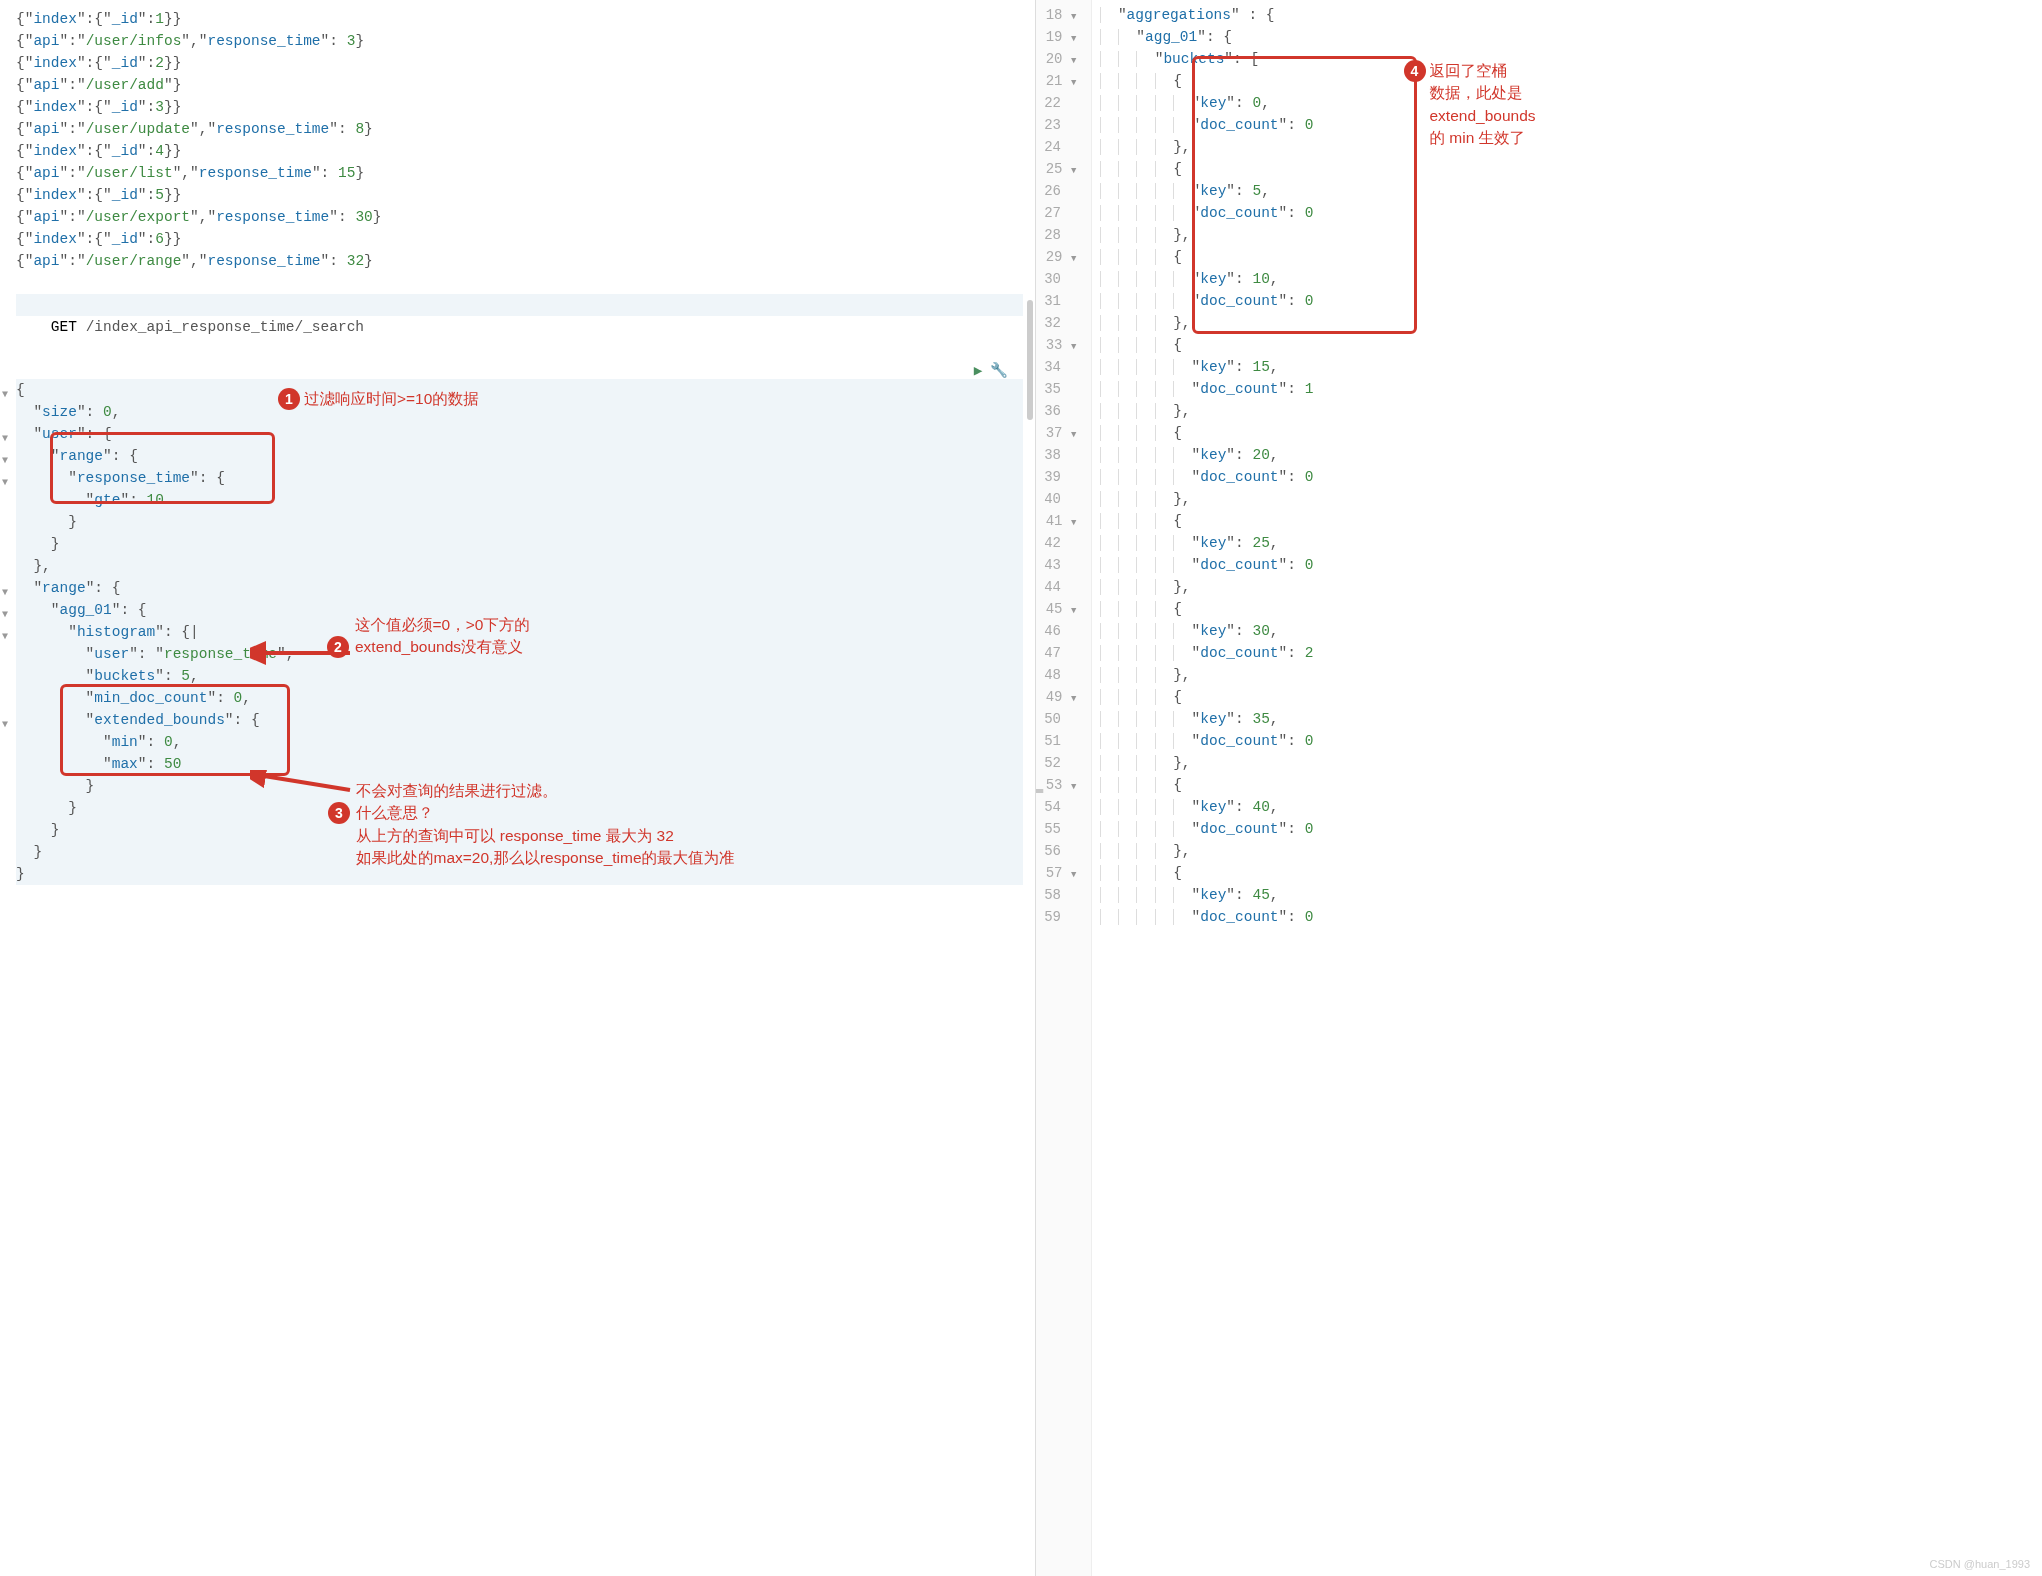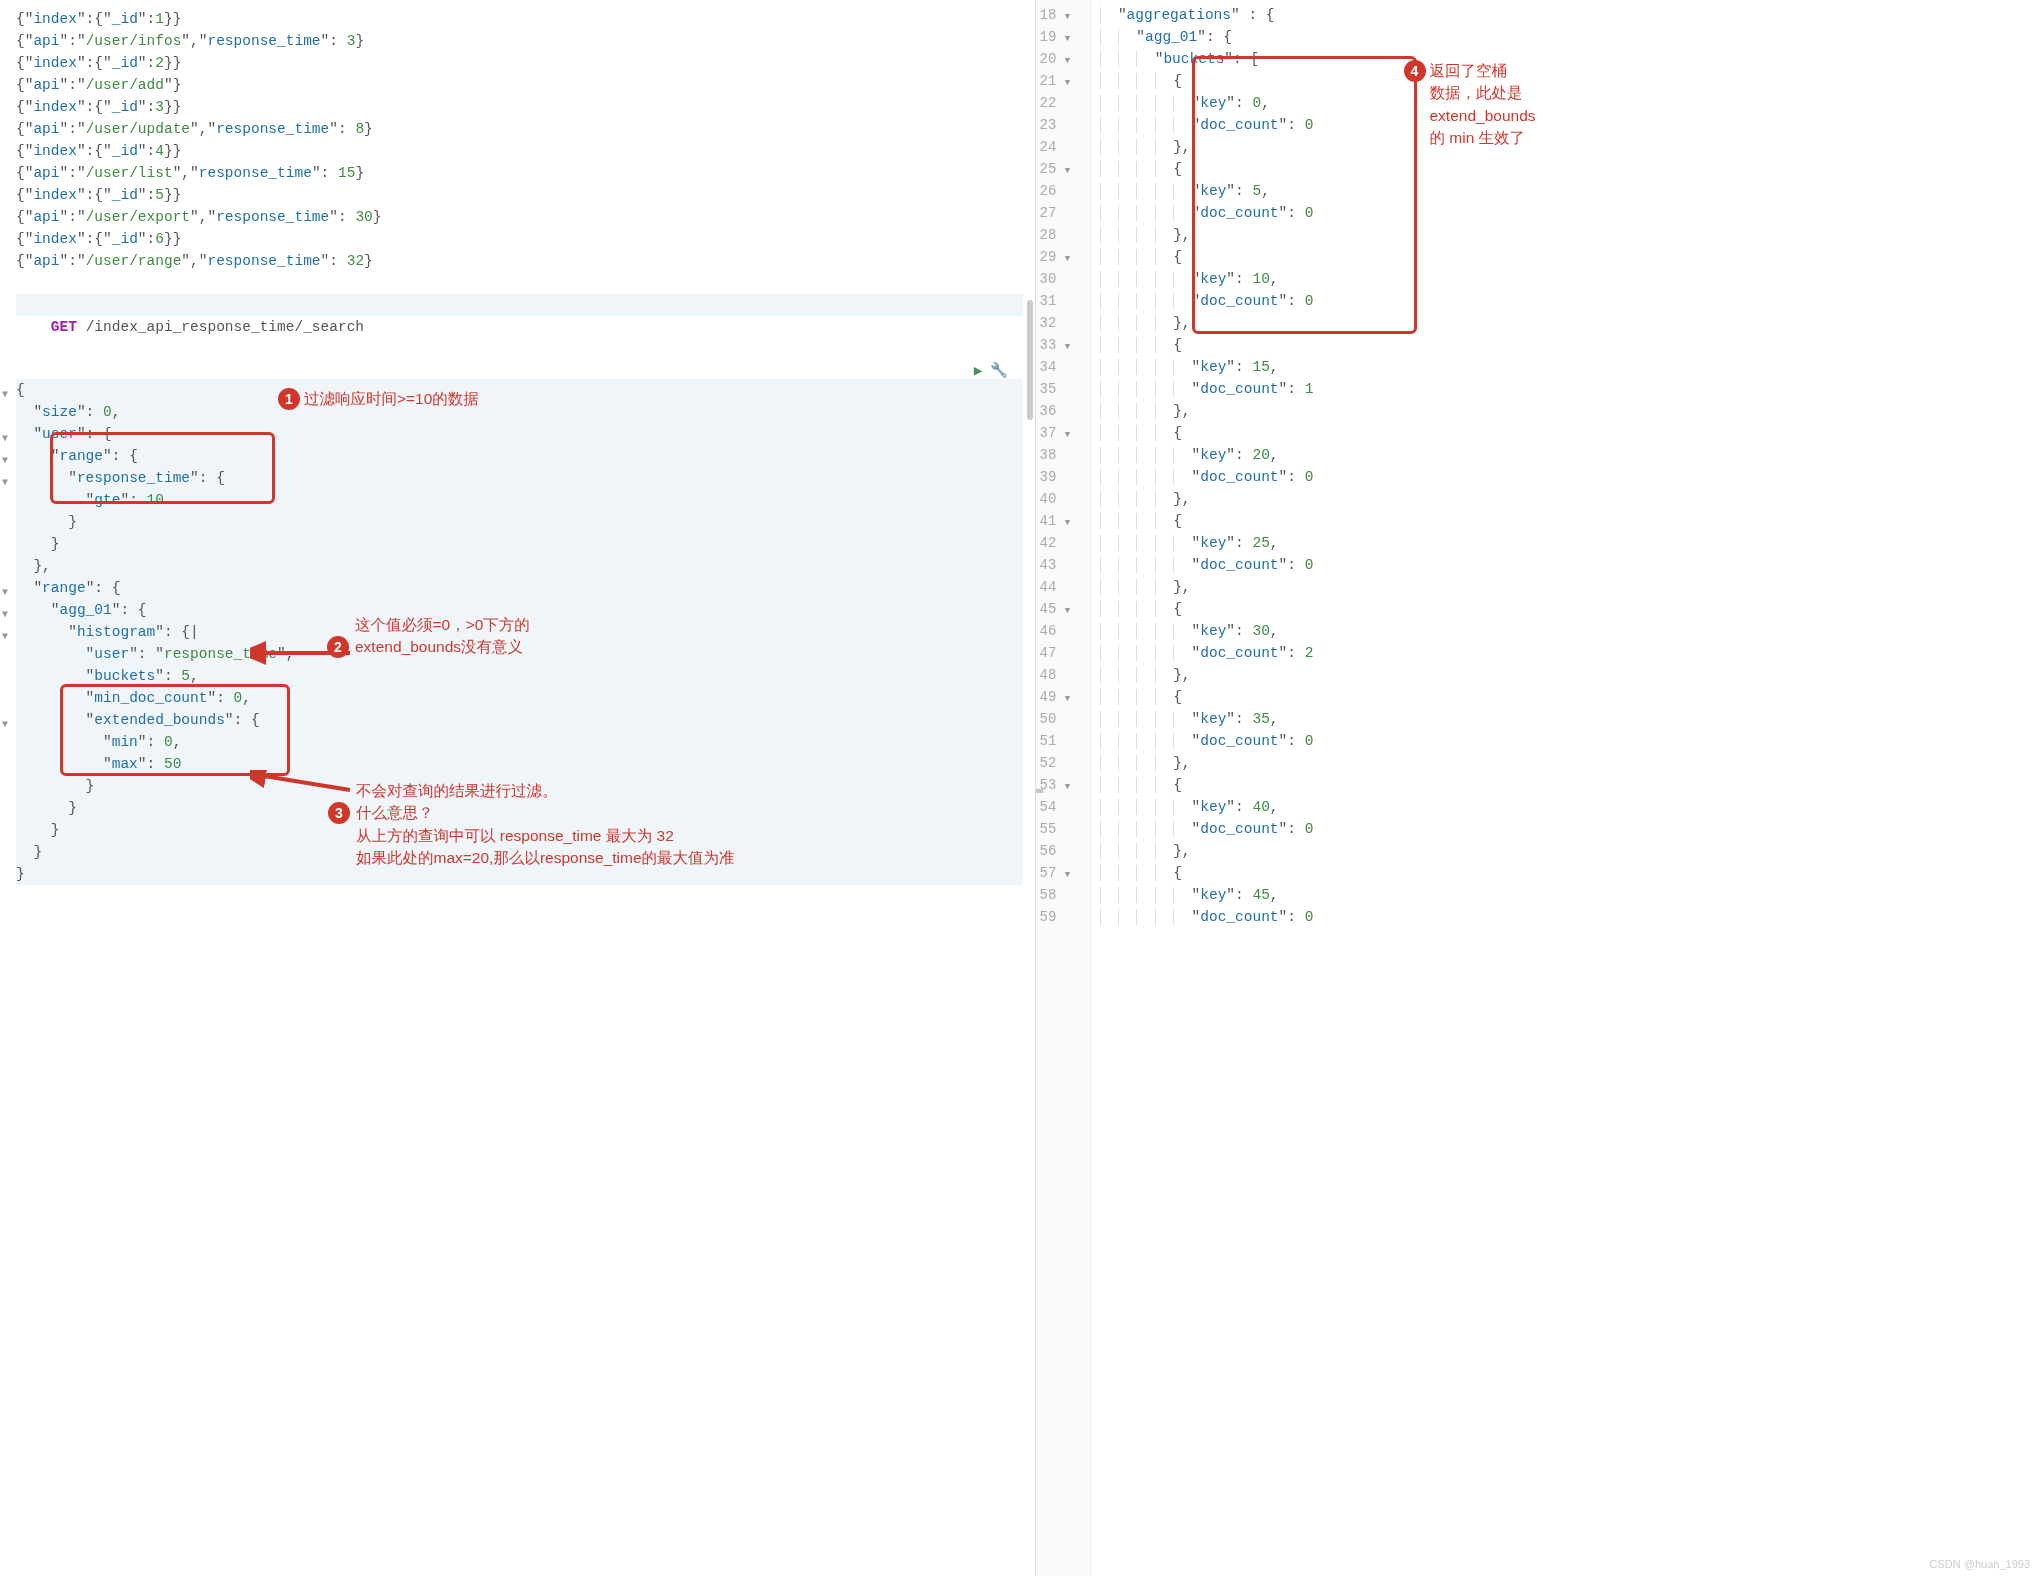--- a/index.html
+++ b/index.html
@@ -19,40 +19,40 @@
     .left-pane {
       border-right: 1px solid #ddd;
       padding: 8px 12px 8px 16px;
     }
     .right-pane {
       display: flex;
     }
     .gutter-col {
       width: 56px;
       flex-shrink: 0;
-      text-align: left;
+      text-align: center;
       color: #aaa;
       padding: 4px 8px 0 4px;
       font-size: 14px;
       background: #fafafa;
       border-right: 1px solid #eee;
     }
     .gutter-col .ln { height: 22px; line-height: 22px; }
     .code-col { flex: 1; padding: 4px 8px; }
     .code-line {
       height: 22px;
       line-height: 22px;
       white-space: pre;
       font-family: 'Menlo', 'Monaco', 'Courier New', monospace;
     }
     .left-line { height: 22px; line-height: 22px; white-space: pre; position: relative; }
     
     
     .kw-put { color: #b93886; }
-    .kw-get { color: #a21caf; font-weight: bold; }
+    .kw-get { color: #000000; }
     .str { color: #3e8a42; }
     .key { color: #1f6fa8; }
     .num { color: #3e8a42; }
     .punct { color: #555; }
     .url-part { color: #555; }
     
     .highlight-bg { background: #eff5f9; display: inline-block; width: 100%; }
     
     .fold-marker {
       position: absolute;

